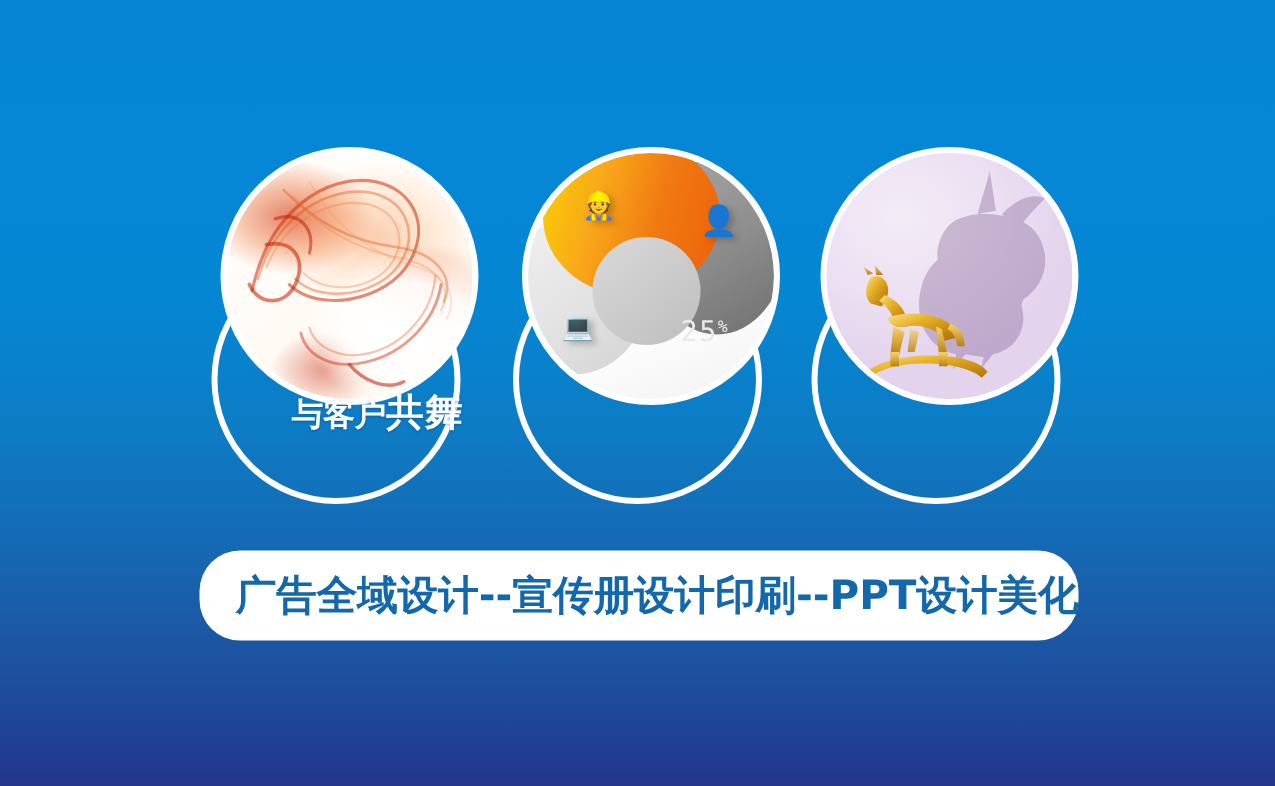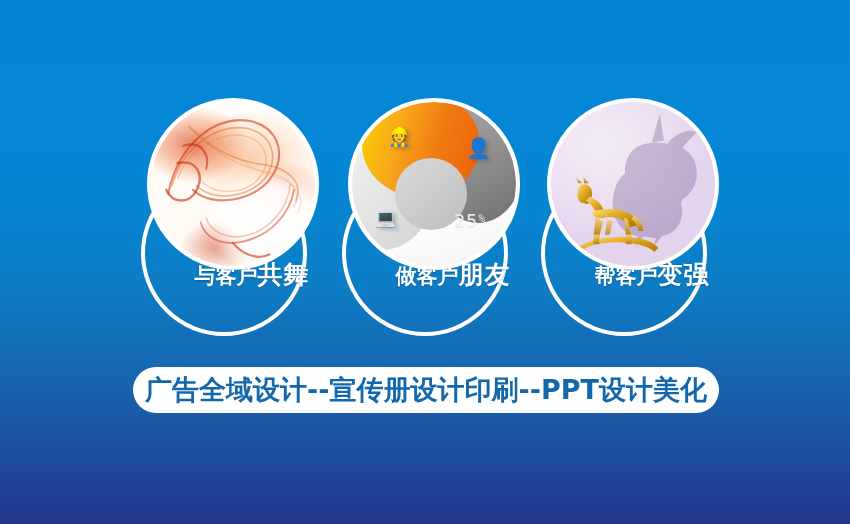--- a/index.html
+++ b/index.html
@@ -180,27 +180,27 @@
   }
   .caption .lead { font-weight: 600; font-size: 21px; letter-spacing: 0; margin-left: 44px; }
   .caption .emph { font-weight: bold; font-size: 25px; }
 
   
   .banner {
     position: absolute;
     left: 133px;
     top: 367px;
     width: 586px;
-    height: 46px;
+    height: 60px;
     border-radius: 27px;
     background: #ffffff;
     box-sizing: border-box;
     display: flex;
     align-items: center;
-    justify-content: center;
+    justify-content: flex-end;
   }
   .banner-text {
     color: #1268ab;
     font-size: 27px;
     font-weight: bold;
     letter-spacing: 0px;
     white-space: nowrap;
     font-family: "DejaVu Sans", "Liberation Sans", sans-serif;
   }
 </style>
@@ -247,23 +247,20 @@
             <div class="blob blob-gray-l"></div>
             <div class="blob blob-gray-r"></div>
             <div class="blob blob-orange"></div>
             <div class="blob blob-center"></div>
             <div class="glyph g-worker">👷</div>
             <div class="glyph g-person">👤</div>
             <div class="glyph g-desk">💻</div>
             <div class="pct-label"><span>25</span><span class="sign">%</span></div>
           </div>
         </div>
-      </div>
-      <div class="caption">
-        <span class="lead">做客户</span><span class="emph">朋友</span>
       </div>
     </div>
 
     <div class="card c3">
       <div class="ring"></div>
       <div class="photo">
         <div class="photo-inner">
           <div class="art-horse">
             <svg class="shadow-unicorn" viewBox="0 0 100 140">
               <g fill="#6b4b80">
@@ -304,23 +301,20 @@
               <path d="M42 46 L40 62 L45 62 L48 48 Z" fill="url(#gold2)" opacity="0.8"></path>
               <path d="M70 42 C76 44 80 50 80 58 L75 58 C74 52 72 48 68 46 Z" fill="url(#gold2)"></path>
               <path d="M8 78 C22 66 48 62 76 66 C86 68 94 72 96 76 L92 80
                        C86 74 70 70 52 70 C34 70 18 74 12 82 Z" fill="url(#gold1)"></path>
               <rect x="28" y="62" width="6" height="10" fill="url(#gold2)"></rect>
               <rect x="62" y="62" width="6" height="10" fill="url(#gold2)"></rect>
             </svg>
           </div>
         </div>
       </div>
-      <div class="caption">
-        <span class="lead">帮客户</span><span class="emph">变强</span>
-      </div>
     </div>
 
   </div>
 
   <div class="banner">
     <span class="banner-text">广告全域设计--宣传册设计印刷--PPT设计美化</span>
   </div>
 
 </div>
 

